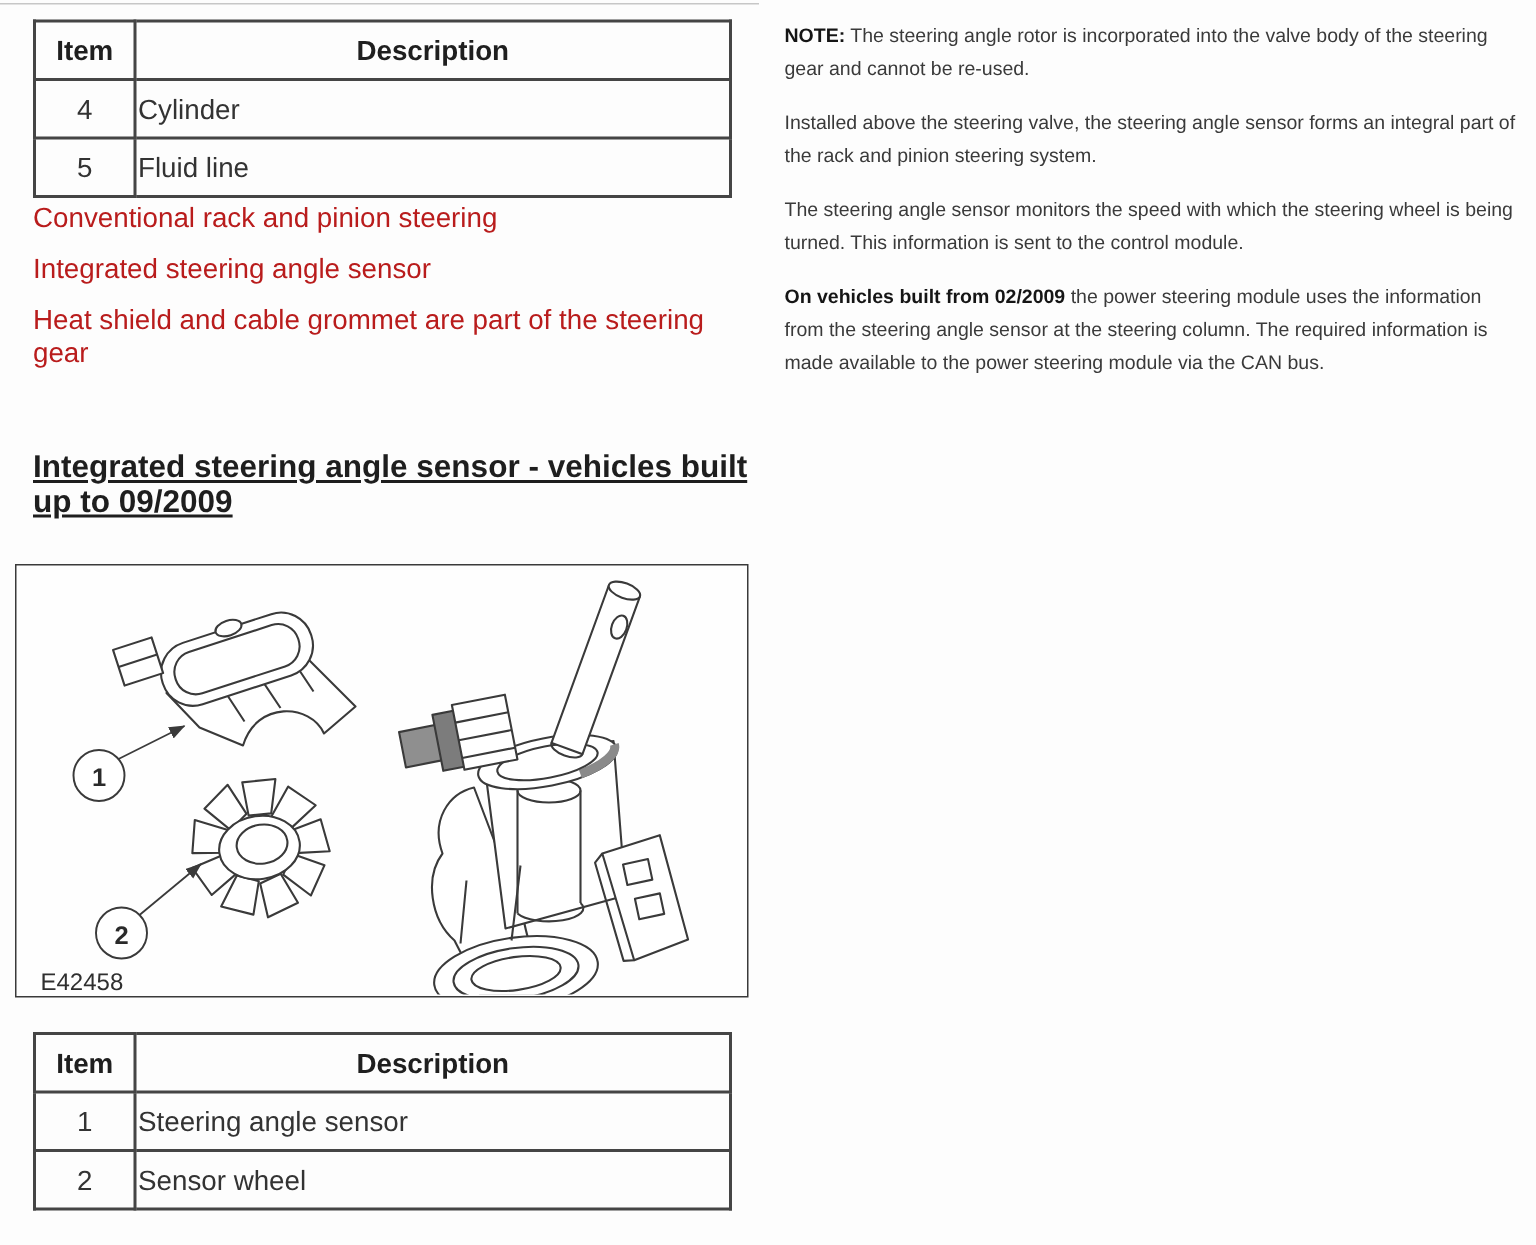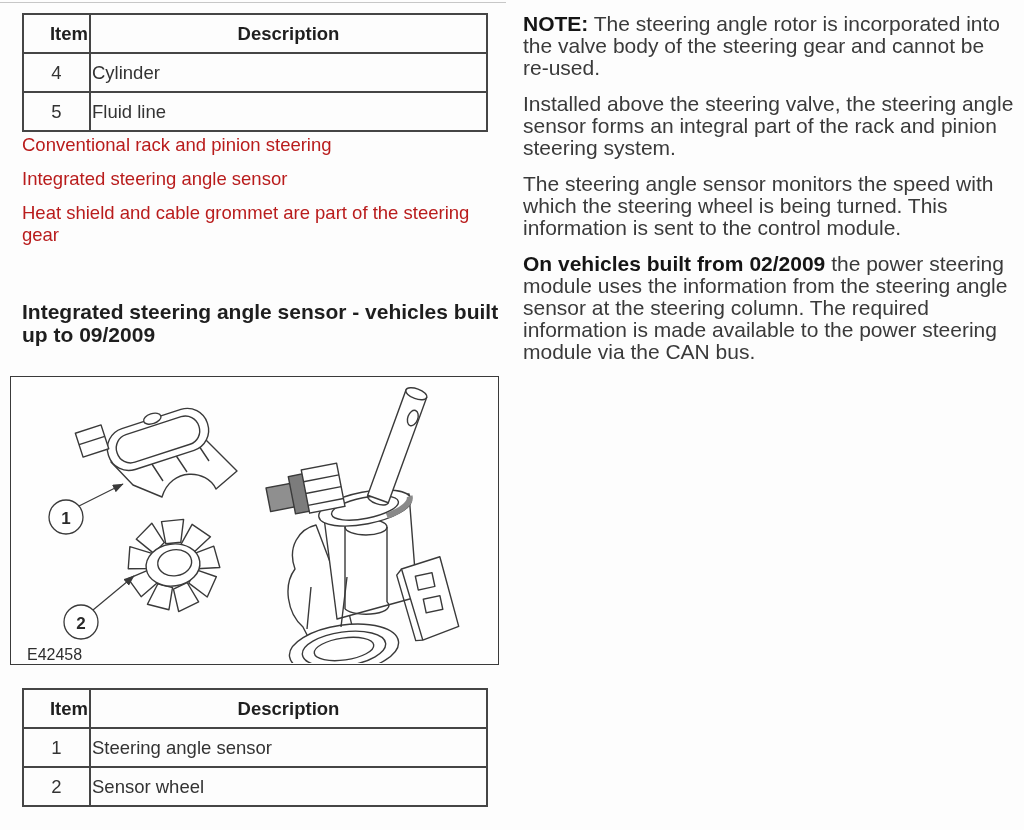--- a/index.html
+++ b/index.html
@@ -23,44 +23,45 @@
     color:#333;
   }
   table.parts th, table.parts td{
     border:2px solid #454545;
     height:35px;
     vertical-align:middle;
     background:#fdfdfd;
   }
   table.parts th{font-weight:bold;text-align:center;color:#1f1f1f;}
   table.parts td.c-item{text-align:center;width:63px;}
-  table.parts th.c-item{width:63px;text-align:right;}
+  table.parts th.c-item{width:63px;}
   table.parts td.c-desc{text-align:left;}
   #table-top{left:22px;top:13px;}
   #table-bottom{left:22px;top:688px;}
 
   
   #left-paras{left:22px;top:134px;width:472px;}
   #left-paras p{margin:0 0 12px 0;font-size:18.5px;line-height:22px;color:#b91c1c;}
   #section-heading{
     left:22px;top:300px;width:482px;
     font-size:21px;line-height:23px;font-weight:bold;color:#1e1e1e;
     margin:0;
+    text-decoration:underline;
   }
 
   
   #figure-frame{
     left:10px;top:376px;width:489px;height:289px;
     border:1.5px solid #3a3a3a;background:#fefefe;box-sizing:border-box;
   }
   #figure-frame svg{display:block;}
 
   
   #right-col{left:523px;top:13px;width:491px;}
-  #right-col p{margin:0 0 14px 0;font-size:21px;line-height:22px;color:#3a3a3a;}
+  #right-col p{margin:0 0 14px 0;font-size:13px;line-height:22px;color:#3a3a3a;}
   #right-col b{color:#151515;}
 </style>
 </head>
 <body>
 
 <div class="abs scan-line"></div>
 
 <table class="parts abs" id="table-top">
   <thead>
     <tr>

